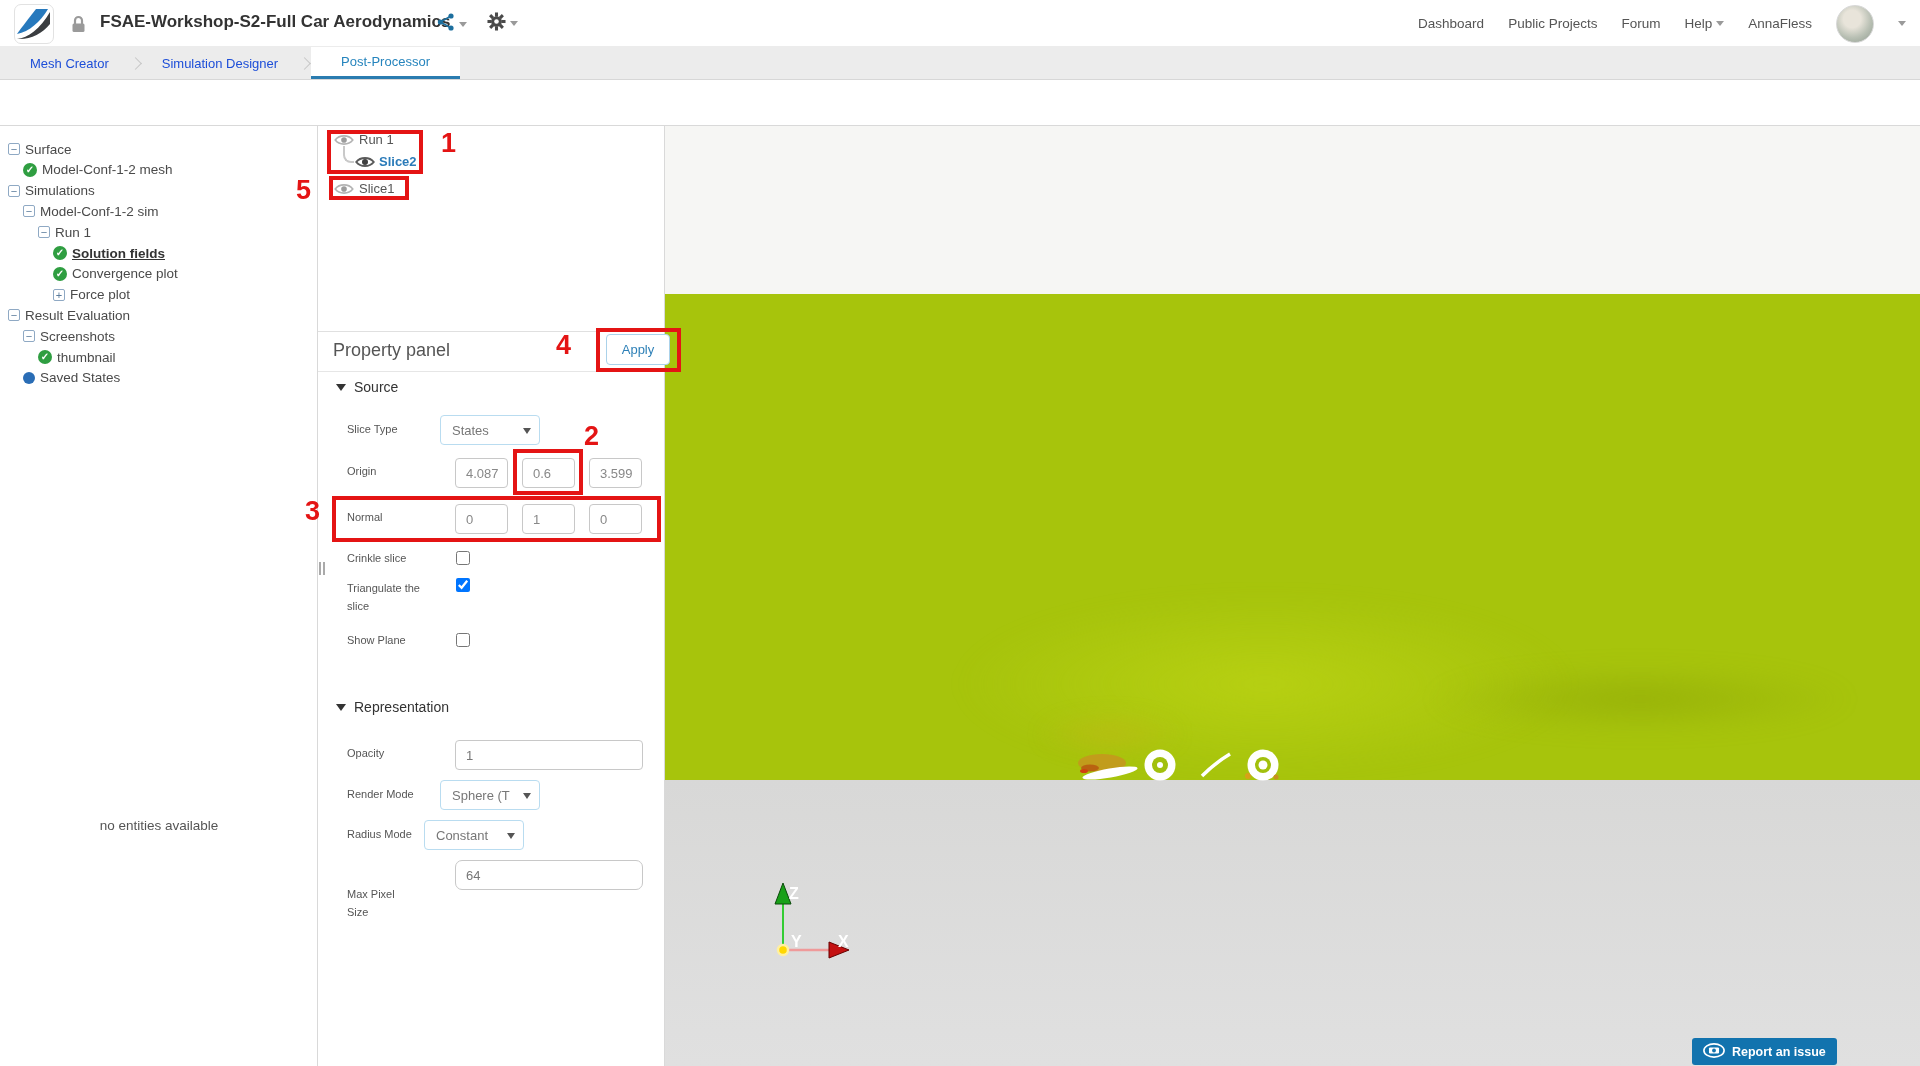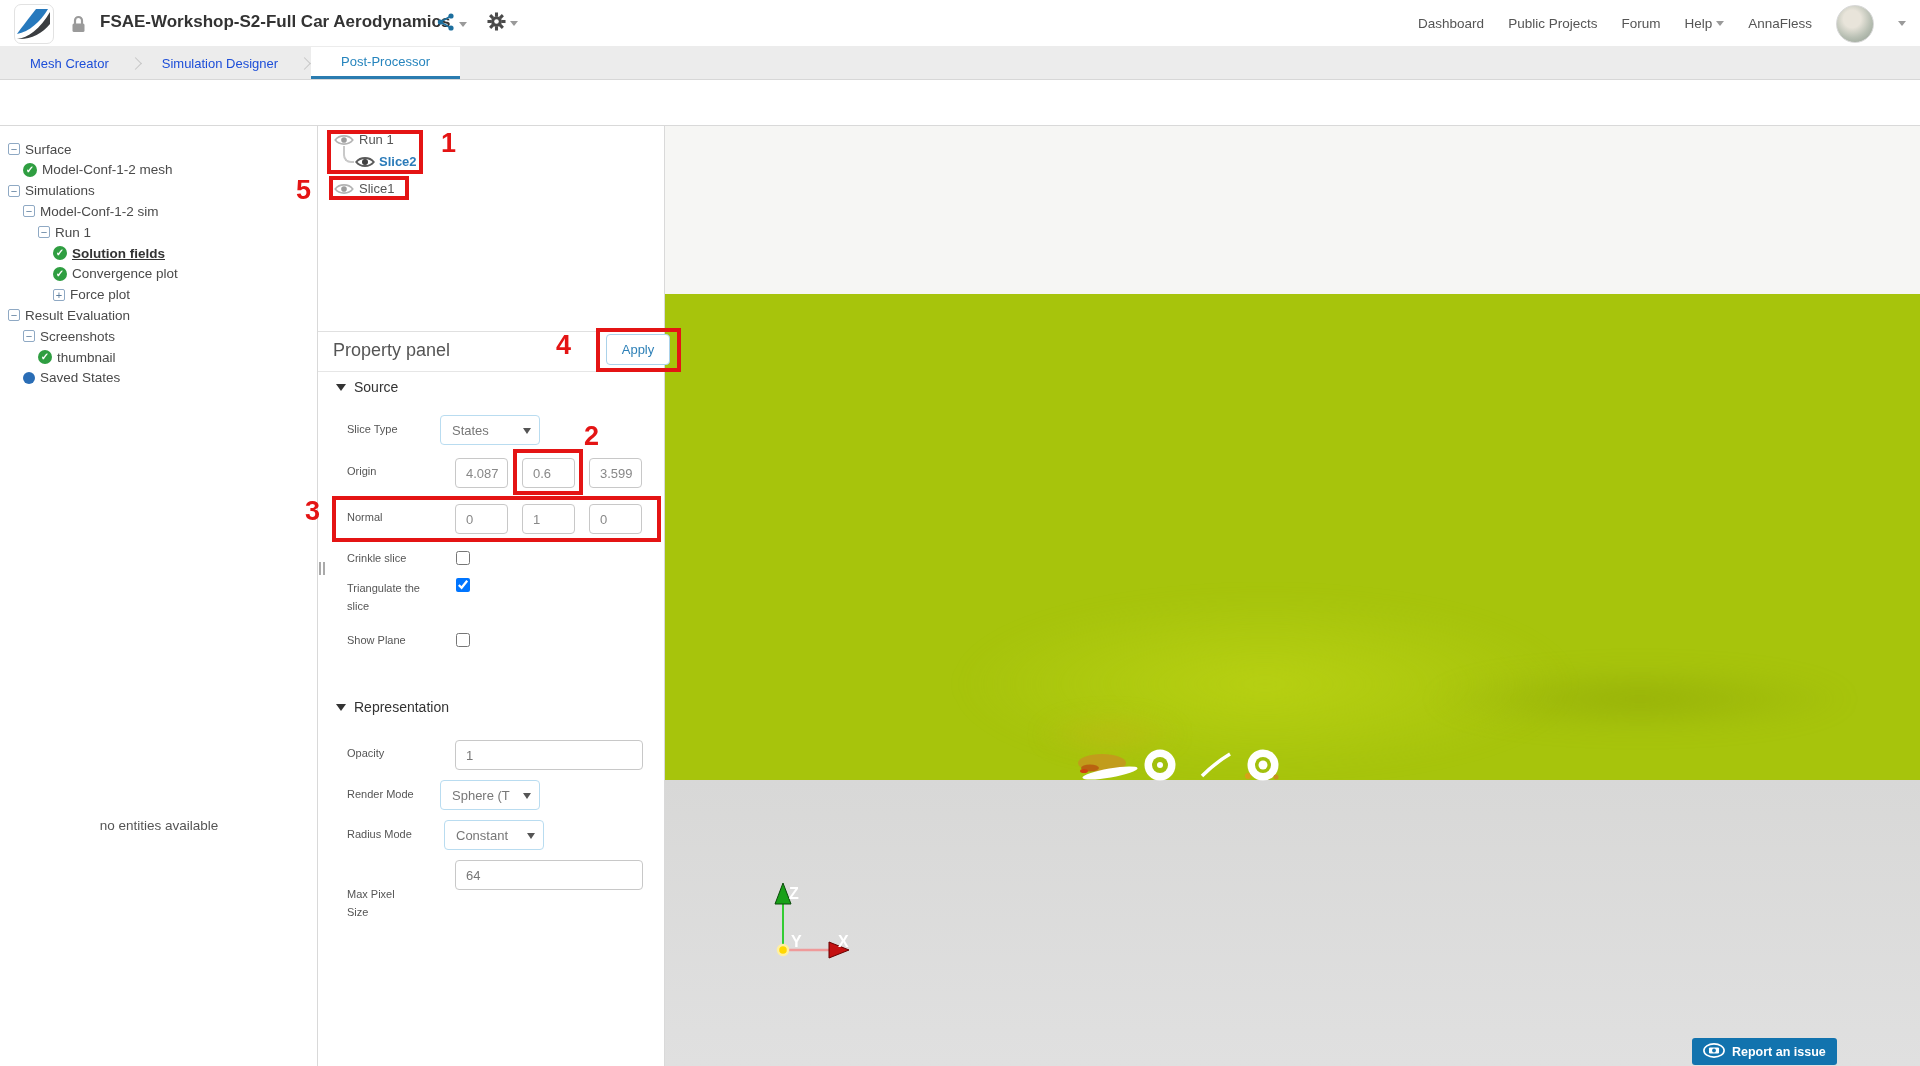--- a/index.html
+++ b/index.html
@@ -394,27 +394,27 @@
   <div class="plabel" style="left:347px; top:747px;">Opacity</div>
   <input class="pwide" style="left: 455px; top: 740px;" value="1">
 
   <div class="plabel" style="left:347px; top:788px;">Render Mode</div>
   <div class="dd pdd" style="left:440px; top:780px;">
     <span style="overflow:hidden; white-space:nowrap;">Sphere (T</span>
     <span class="dd-caret"></span>
   </div>
 
   <div class="plabel" style="left:347px; top:828px;">Radius Mode</div>
-  <div class="dd pdd" style="left:444px; top:820px;text-align:right;">
+  <div class="dd pdd" style="left:424px; top:820px;text-align:right;">
     <span>Constant</span>
     <span class="dd-caret"></span>
   </div>
 
   <div class="plabel" style="left:347px; top:861px; width:70px; line-height:18px;margin-top:24px;">Max Pixel Size</div>
-  <input class="pwide" style="left: 455px; top: 860px;" value="64">
+  <input class="pwide" style="left: 455px; top: 860px; border-radius: 7px;" value="64">
 
   <div id="viewport">
     <div id="vp-sky"></div>
     <div id="vp-field">
       <div class="fglow" id="fg1"></div>
       <div class="fglow" id="fg2"></div>
       <div class="fglow" id="fg3"></div>
     </div>
     <div id="vp-ground"></div>
 

